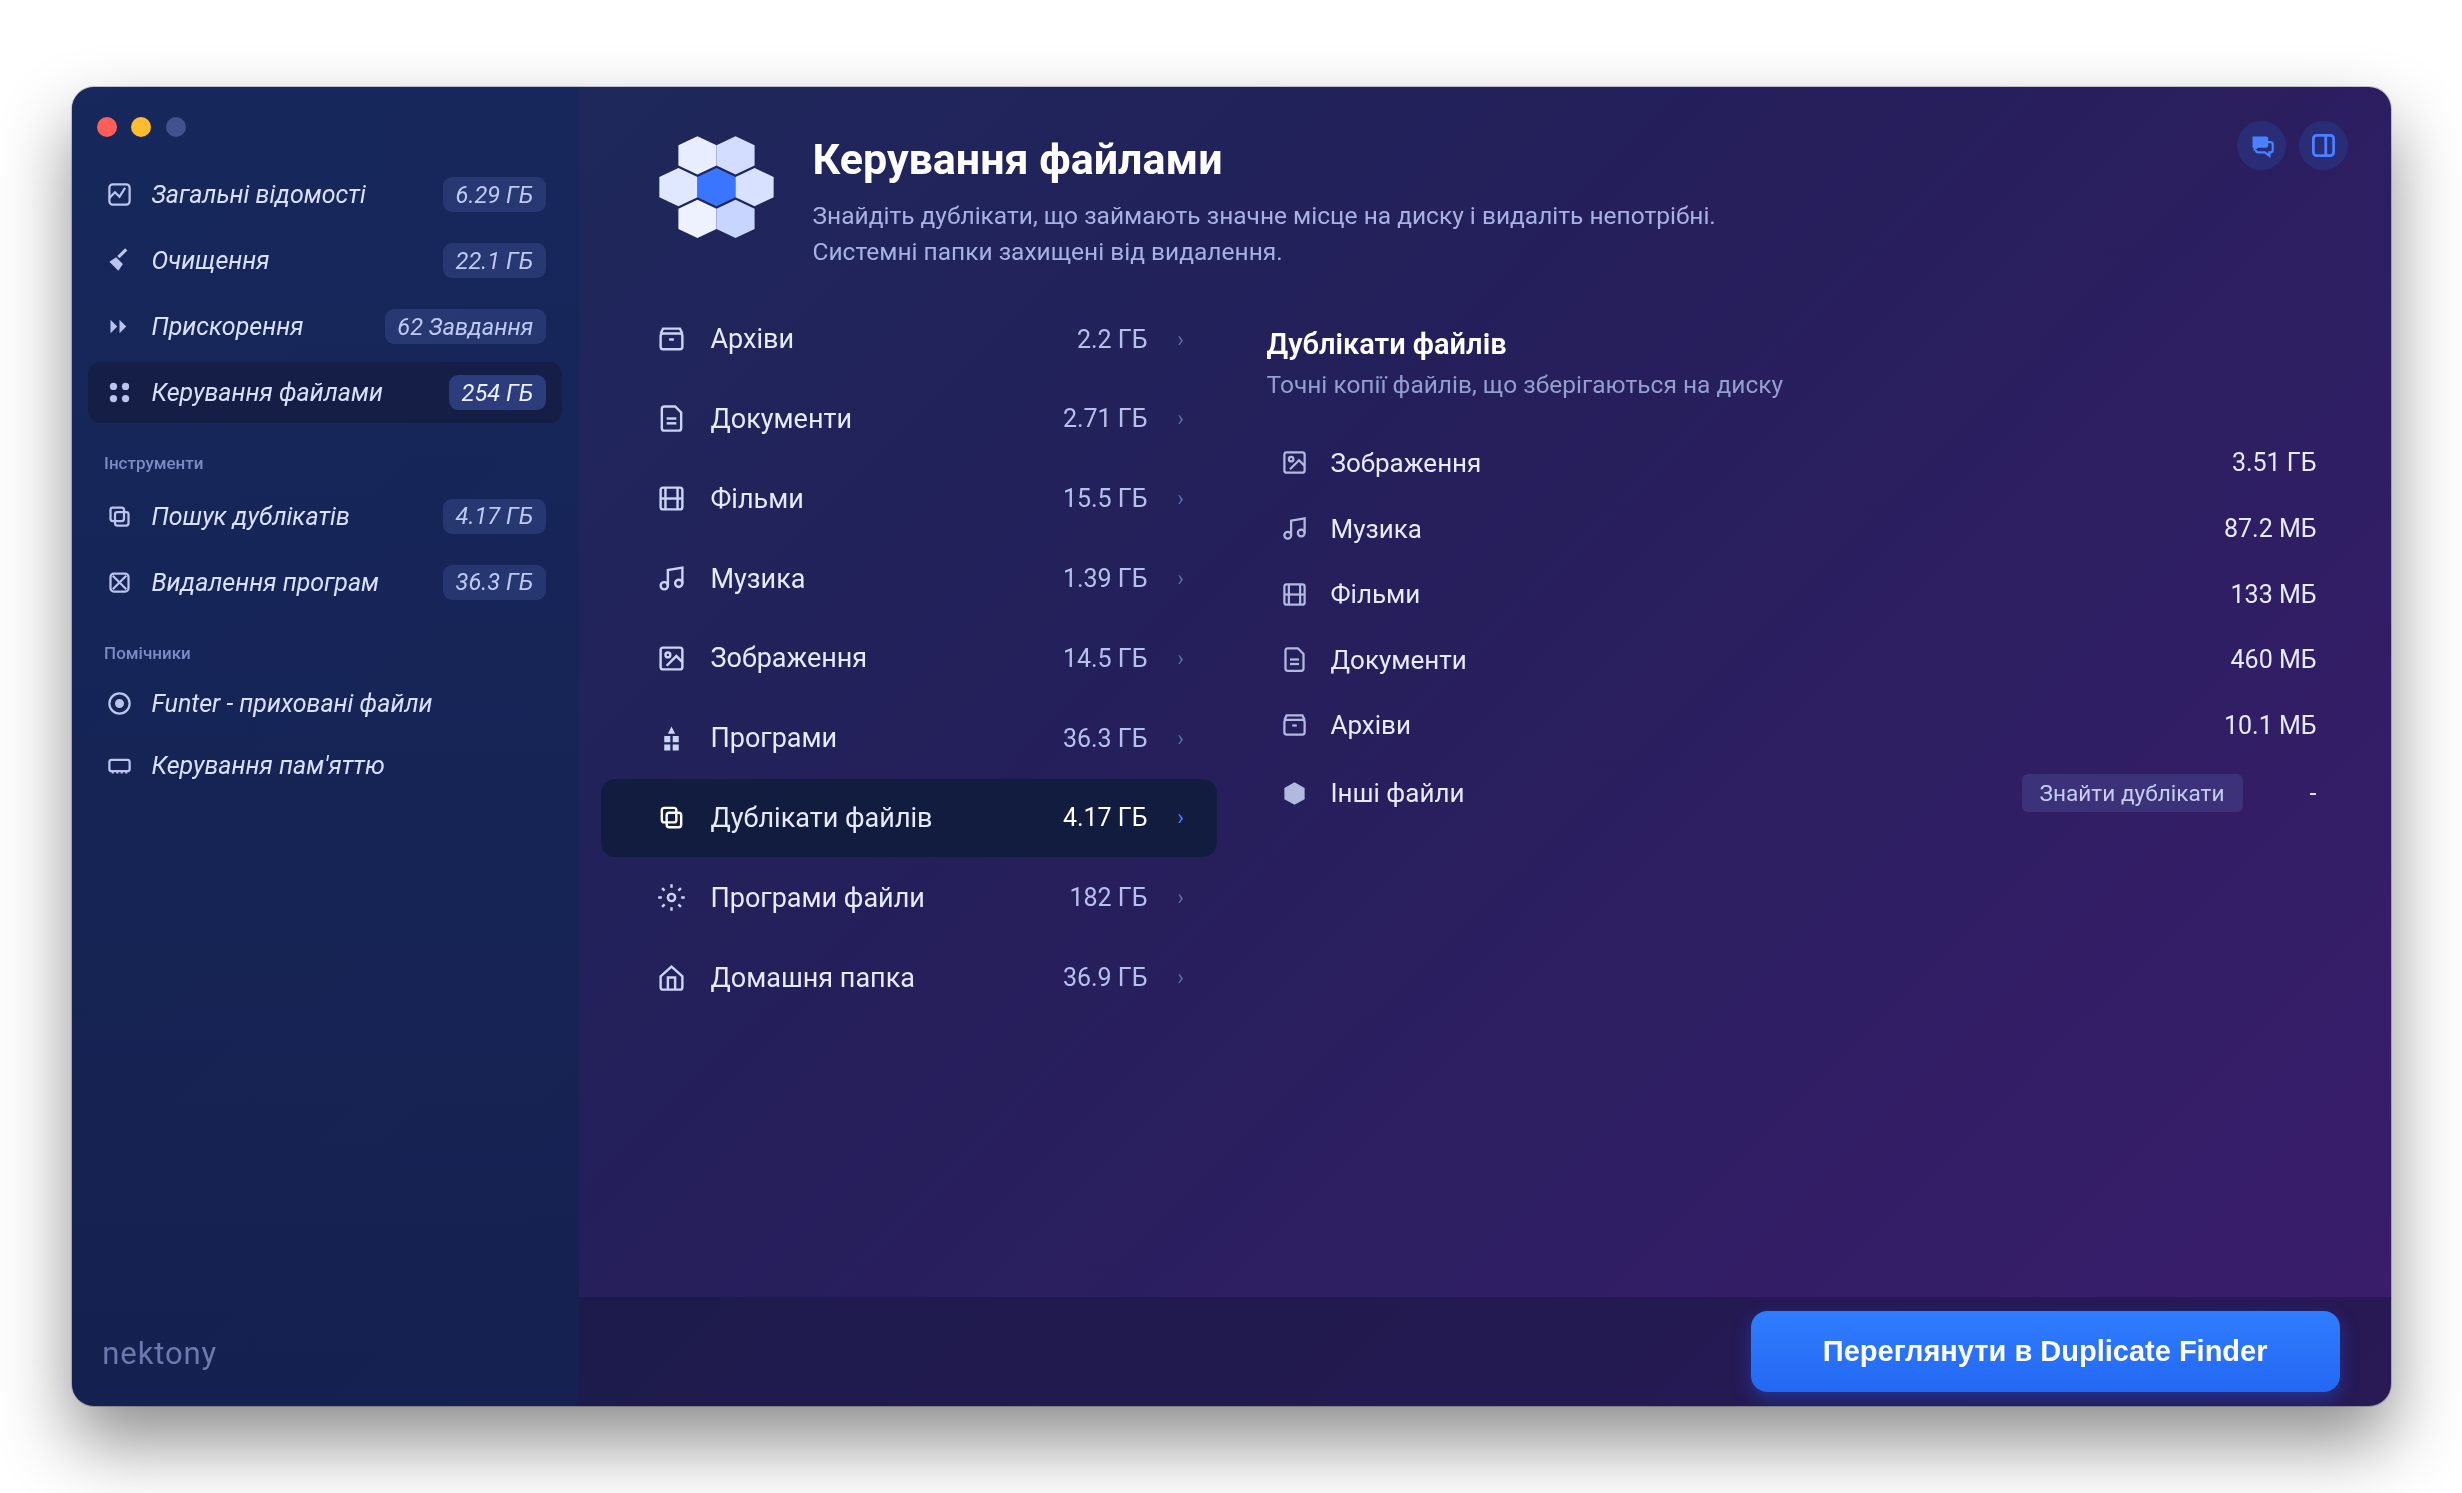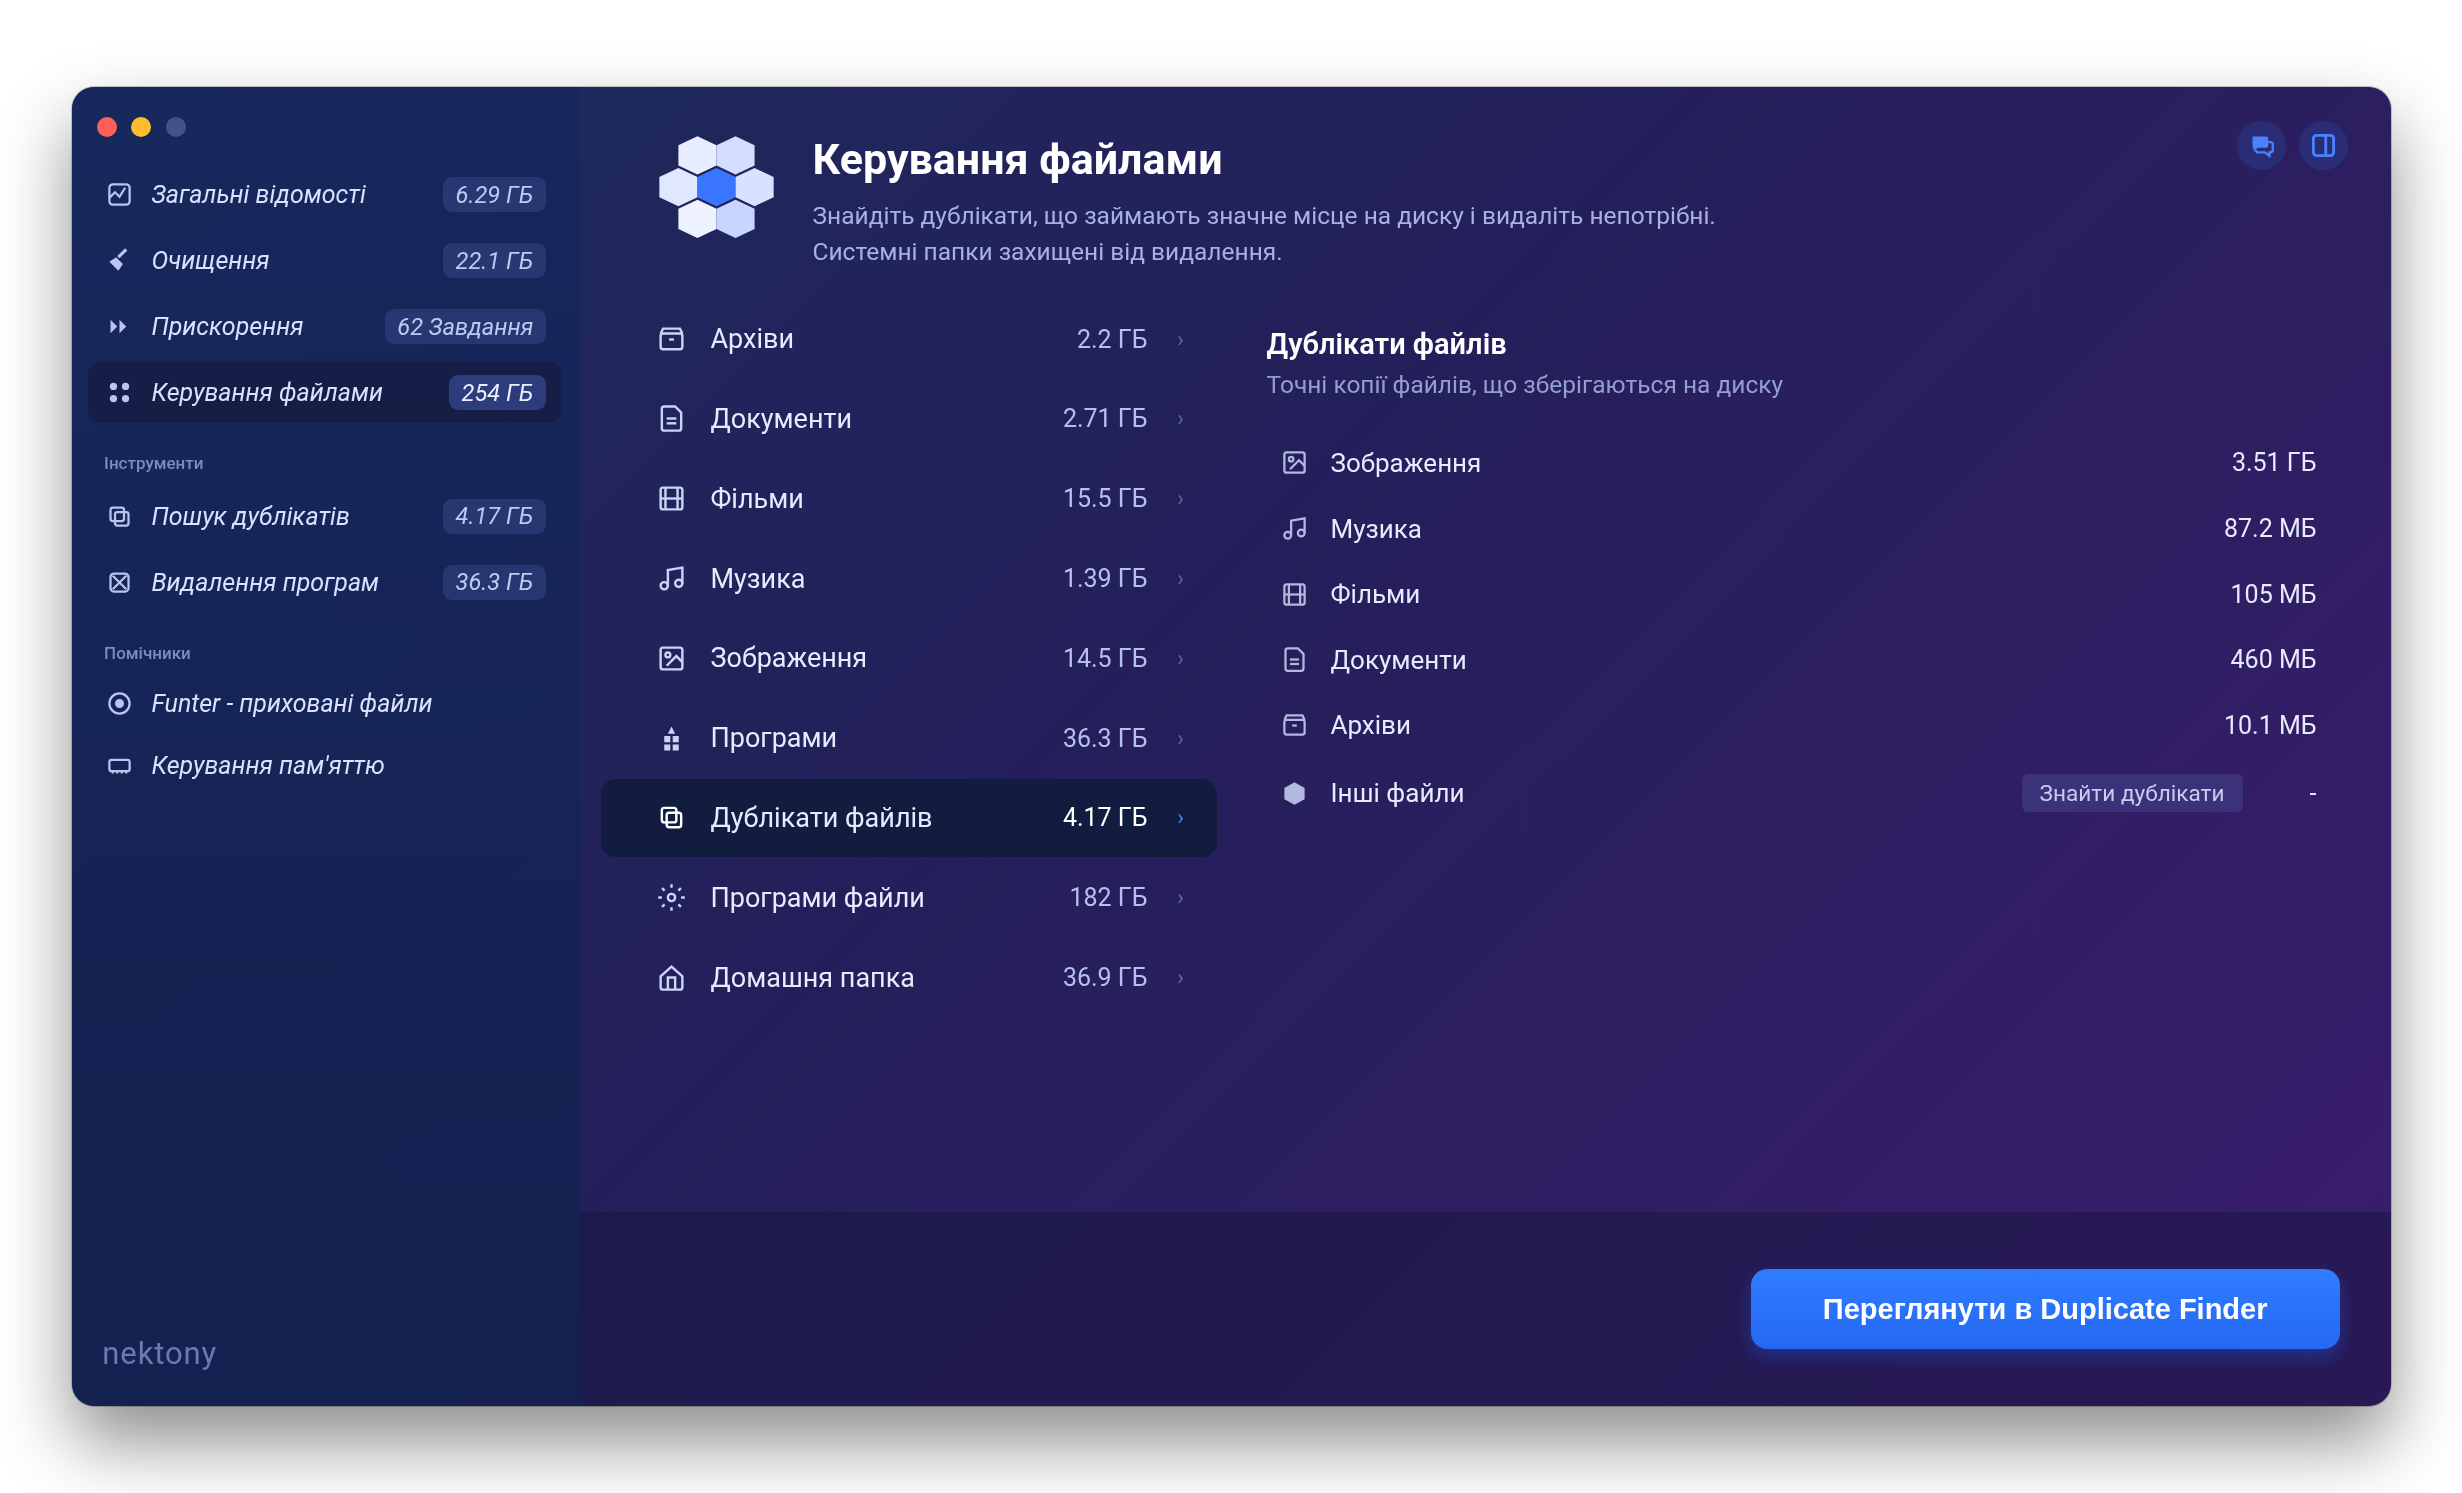--- a/index.html
+++ b/index.html
@@ -144,21 +144,21 @@
   .chip {
     background: rgba(80,90,160,0.35);
     border-radius: 6px;
     padding: 5.4px 18px;
     font-size: 22.6px;
     color: #c5cdf1;
     margin-right: 36px;
   }
   .dash { font-size: 25px; color: #e6ebff; width: 18px; text-align:right; }
   .footer {
-    height: 194px;
+    height: 109px;
     background: rgba(20,22,58,0.45);
     display: flex;
     align-items: center;
     justify-content: flex-end;
     padding: 0 51px;
   }
   .cta {
     background: linear-gradient(180deg, #2f7dff, #2468f3);
     color: #fff;
     border: none;
@@ -449,21 +449,21 @@
         <div class="detail-row">
           <span class="detail-icon">
               <svg width="27" height="27" viewBox="0 0 24 24" fill="none" stroke="#cbd4f5" stroke-width="2">
                 <rect x="3" y="3" width="18" height="18" rx="2"></rect>
                 <line x1="7" y1="3" x2="7" y2="21"></line>
                 <line x1="17" y1="3" x2="17" y2="21"></line>
                 <line x1="3" y1="12" x2="21" y2="12"></line>
               </svg>
             </span>
           <span class="detail-label">Фільми</span>
-          <span class="detail-size">105 МБ</span>
+          <span class="detail-size">133 МБ</span>
         </div>
         <div class="detail-row">
           <span class="detail-icon">
               <svg width="27" height="27" viewBox="0 0 24 24" fill="none" stroke="#cbd4f5" stroke-width="2">
                 <path d="M6 2h9l5 5v13a2 2 0 0 1-2 2H6a2 2 0 0 1-2-2V4a2 2 0 0 1 2-2z"></path>
                 <line x1="8" y1="12" x2="16" y2="12"></line>
                 <line x1="8" y1="16" x2="16" y2="16"></line>
               </svg>
             </span>
           <span class="detail-label">Документи</span>

